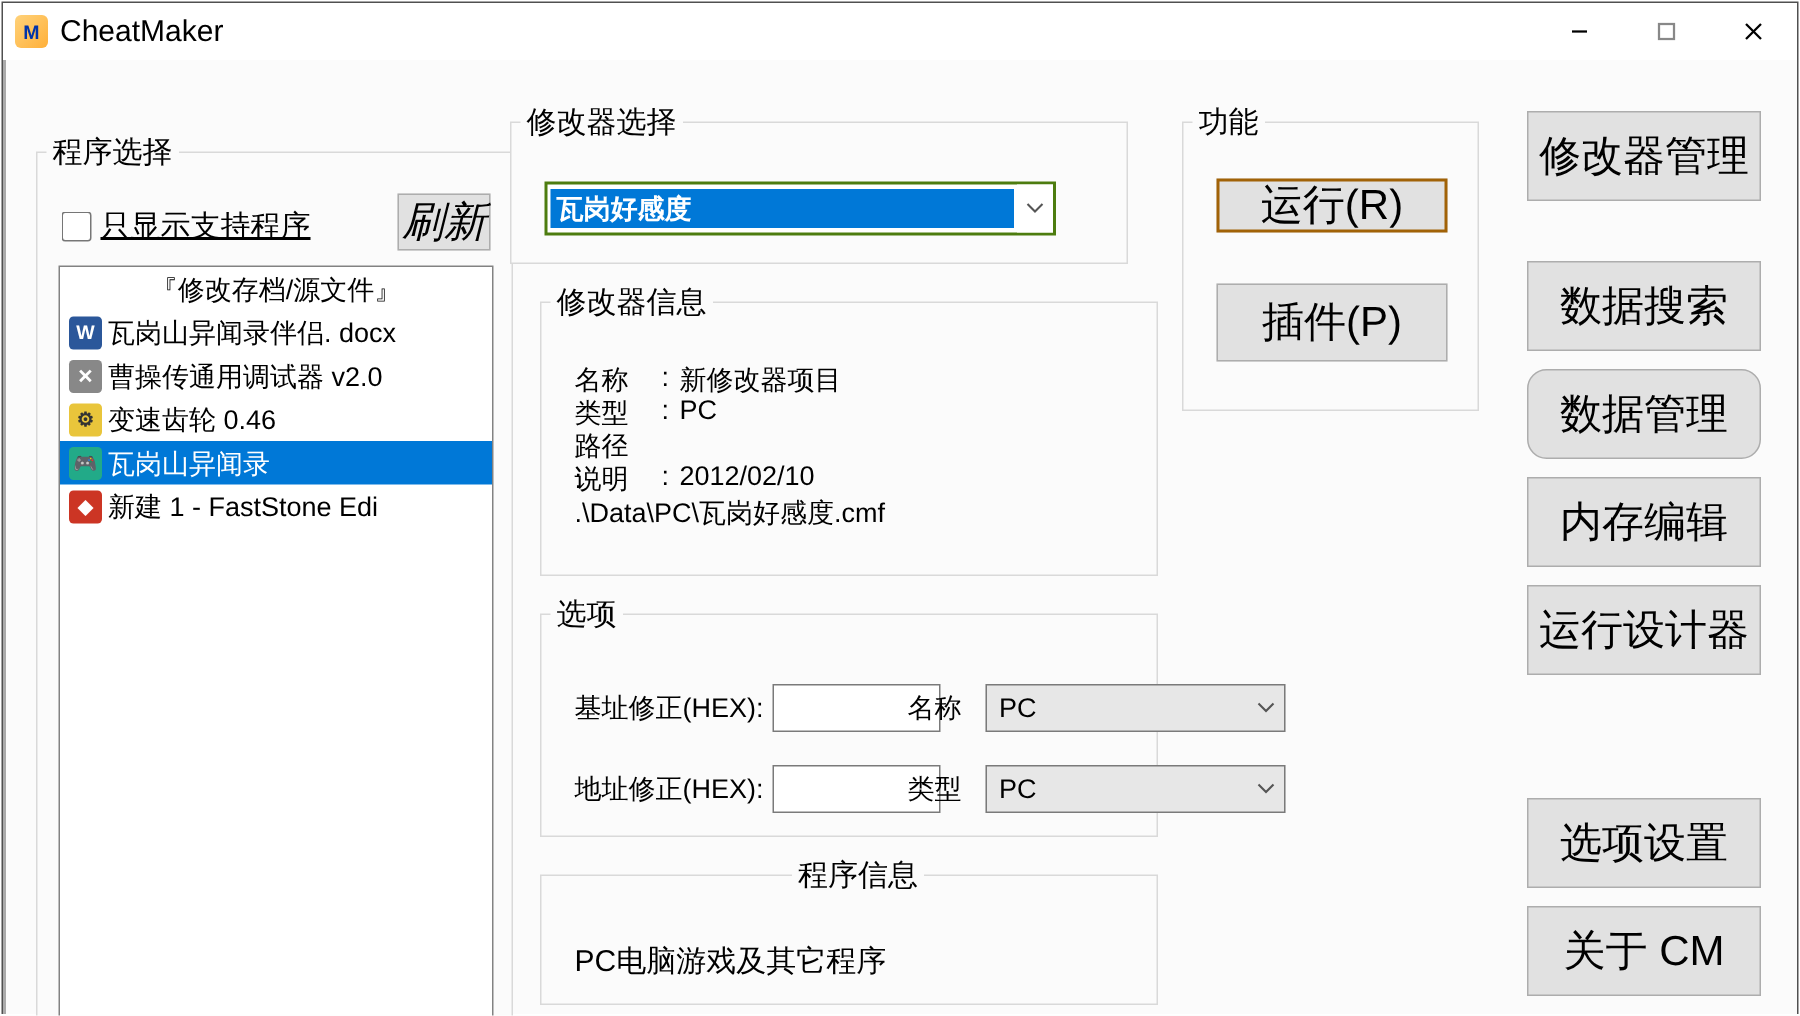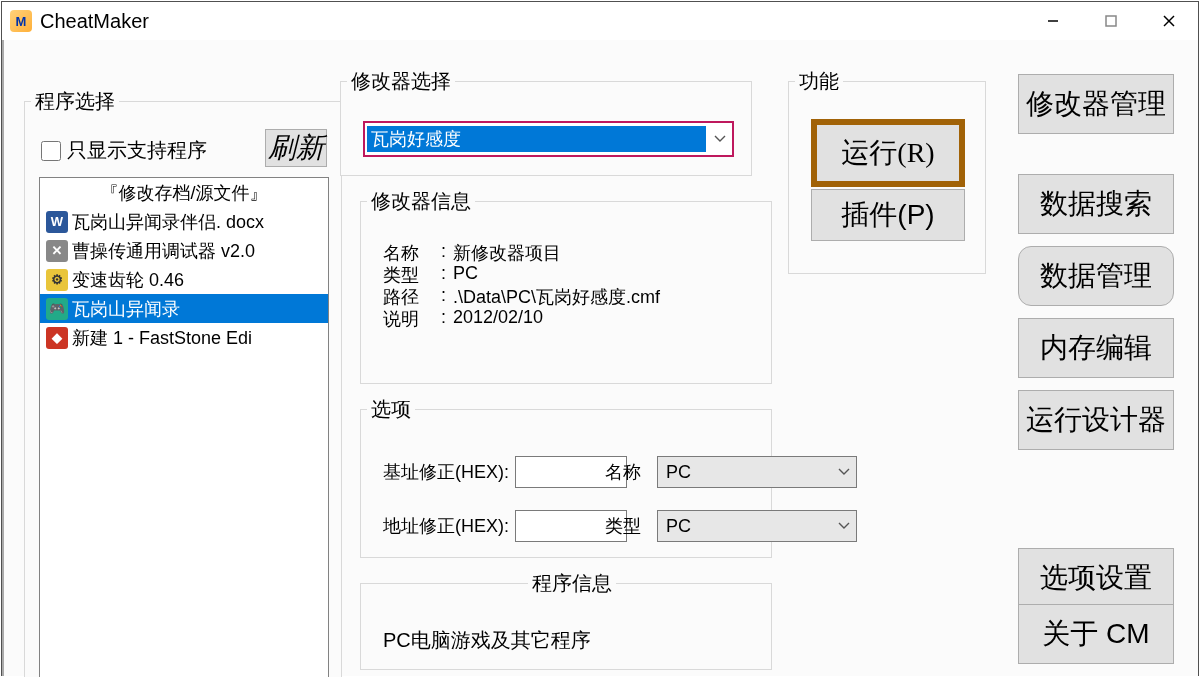--- a/index.html
+++ b/index.html
@@ -79,21 +79,21 @@
     background: #e1e1e1;
     font-size: 28px;
     font-family: inherit;
     display: flex; align-items:center; justify-content:center;
     cursor: default;
   }
 
   
   .chk-row { position:absolute; left:16px; top:22px; display:flex; align-items:center; }
   .chk-row input { width:20px; height:20px; margin:0 6px 0 0; }
-  .chk-row label { font-size:20px; }
+  .chk-row label { font-size:20px;text-decoration:underline; }
   #btn-refresh { position:absolute; left:240px; top:14px; width:62px; height:38px;font-style:italic; }
   .program-list {
     position:absolute; left:14px; top:62px; width:290px; height:522px;
     border:1px solid #828282; background:#fff; overflow:hidden;
   }
   .program-list .li {
     height:29px; display:flex; align-items:center;
     padding:0 6px; font-size:18px; white-space:nowrap;
   }
   .program-list .li.header { justify-content:center; }
@@ -118,53 +118,53 @@
   }
   .combo .combo-val {
     flex:1; padding:0 8px; font-size:18px;
     white-space:nowrap; overflow:hidden;
   }
   .combo .combo-arrow {
     width:24px; height:100%;
     display:flex;align-items:center;justify-content:center;
   }
   .combo .combo-arrow svg { width:12px;height:8px; }
-  #combo-cheat { left:22px; top:26px; width:371px; height:36px; border:2px solid #be185d; }
+  #combo-cheat { left:22px; top:26px; width:341px; height:36px; border:2px solid #4d7c0f;font-weight:bold; }
   #combo-cheat .combo-val { background:#0078d7; color:#fff; margin:2px; padding-left:4px; height:26px; line-height:26px; }
   #combo-cheat .combo-arrow { background:#fff; }
 
   
   .info-row { position:absolute; left:22px; font-size:18px; display:flex; }
   .info-row .k { width:58px; text-align:justify; }
   .info-row .c { width:12px; }
-  #inf-name { top:26px; } #inf-type{top:48px;} #inf-path{top:70px;} #inf-desc{top:92px;}
+  #inf-name { top:26px; } #inf-type{top:48px;} #inf-path{top:70px;flex-direction:column;} #inf-desc{top:92px;}
 
   
   .opt-row { position:absolute; display:flex; align-items:center; height:34px; }
   .opt-label { font-size:18px; }
   .text-input { border:1px solid #7a7a7a; background:#fff; height:32px; width:112px; font-size:18px; padding:0 4px; }
   #opt-base { left:22px; top:32px; }
   #opt-addr { left:22px; top:86px; }
   #opt-name { left:244px; top:32px; }
   #opt-ptype{ left:244px; top:86px; }
   #opt-base .text-input, #opt-addr .text-input { margin-left:6px; }
   #combo-name, #combo-type { position:relative; width:200px; height:32px; background:#e7e7e7; }
   #combo-name .combo-val, #combo-type .combo-val { padding-left:8px; }
 
   
   #procinfo-text { position:absolute; left:22px; top:30px; font-size:20px; }
 
   
-  #btn-run { position:absolute; left:22px; top:24px; width:154px; height:68px; border:6px solid #a16207; background:#e1e1e1;font-family:Liberation Serif, serif;}
+  #btn-run { position:absolute; left:22px; top:24px; width:154px; height:36px; border:2px solid #a16207; background:#e1e1e1;}
   #btn-plugin { position:absolute; left:22px; top:94px; width:154px; height:52px; }
 
   
   .side-btn { position:absolute; left:1016px; width:156px; height:60px; }
   #sb-1{top:34px;} #sb-2{top:134px;} #sb-3{top:206px;border-radius:13px;} #sb-4{top:278px;} #sb-5{top:350px;}
-  #sb-6{top:508px;} #sb-7{top:564px;}
+  #sb-6{top:492px;} #sb-7{top:564px;}
 
 </style>
 </head>
 <body>
 
 <div class="window">
   <div class="titlebar">
     <span class="app-icon">M</span>
     <span class="title-text">CheatMaker</span>
     <span class="title-spacer"></span>

